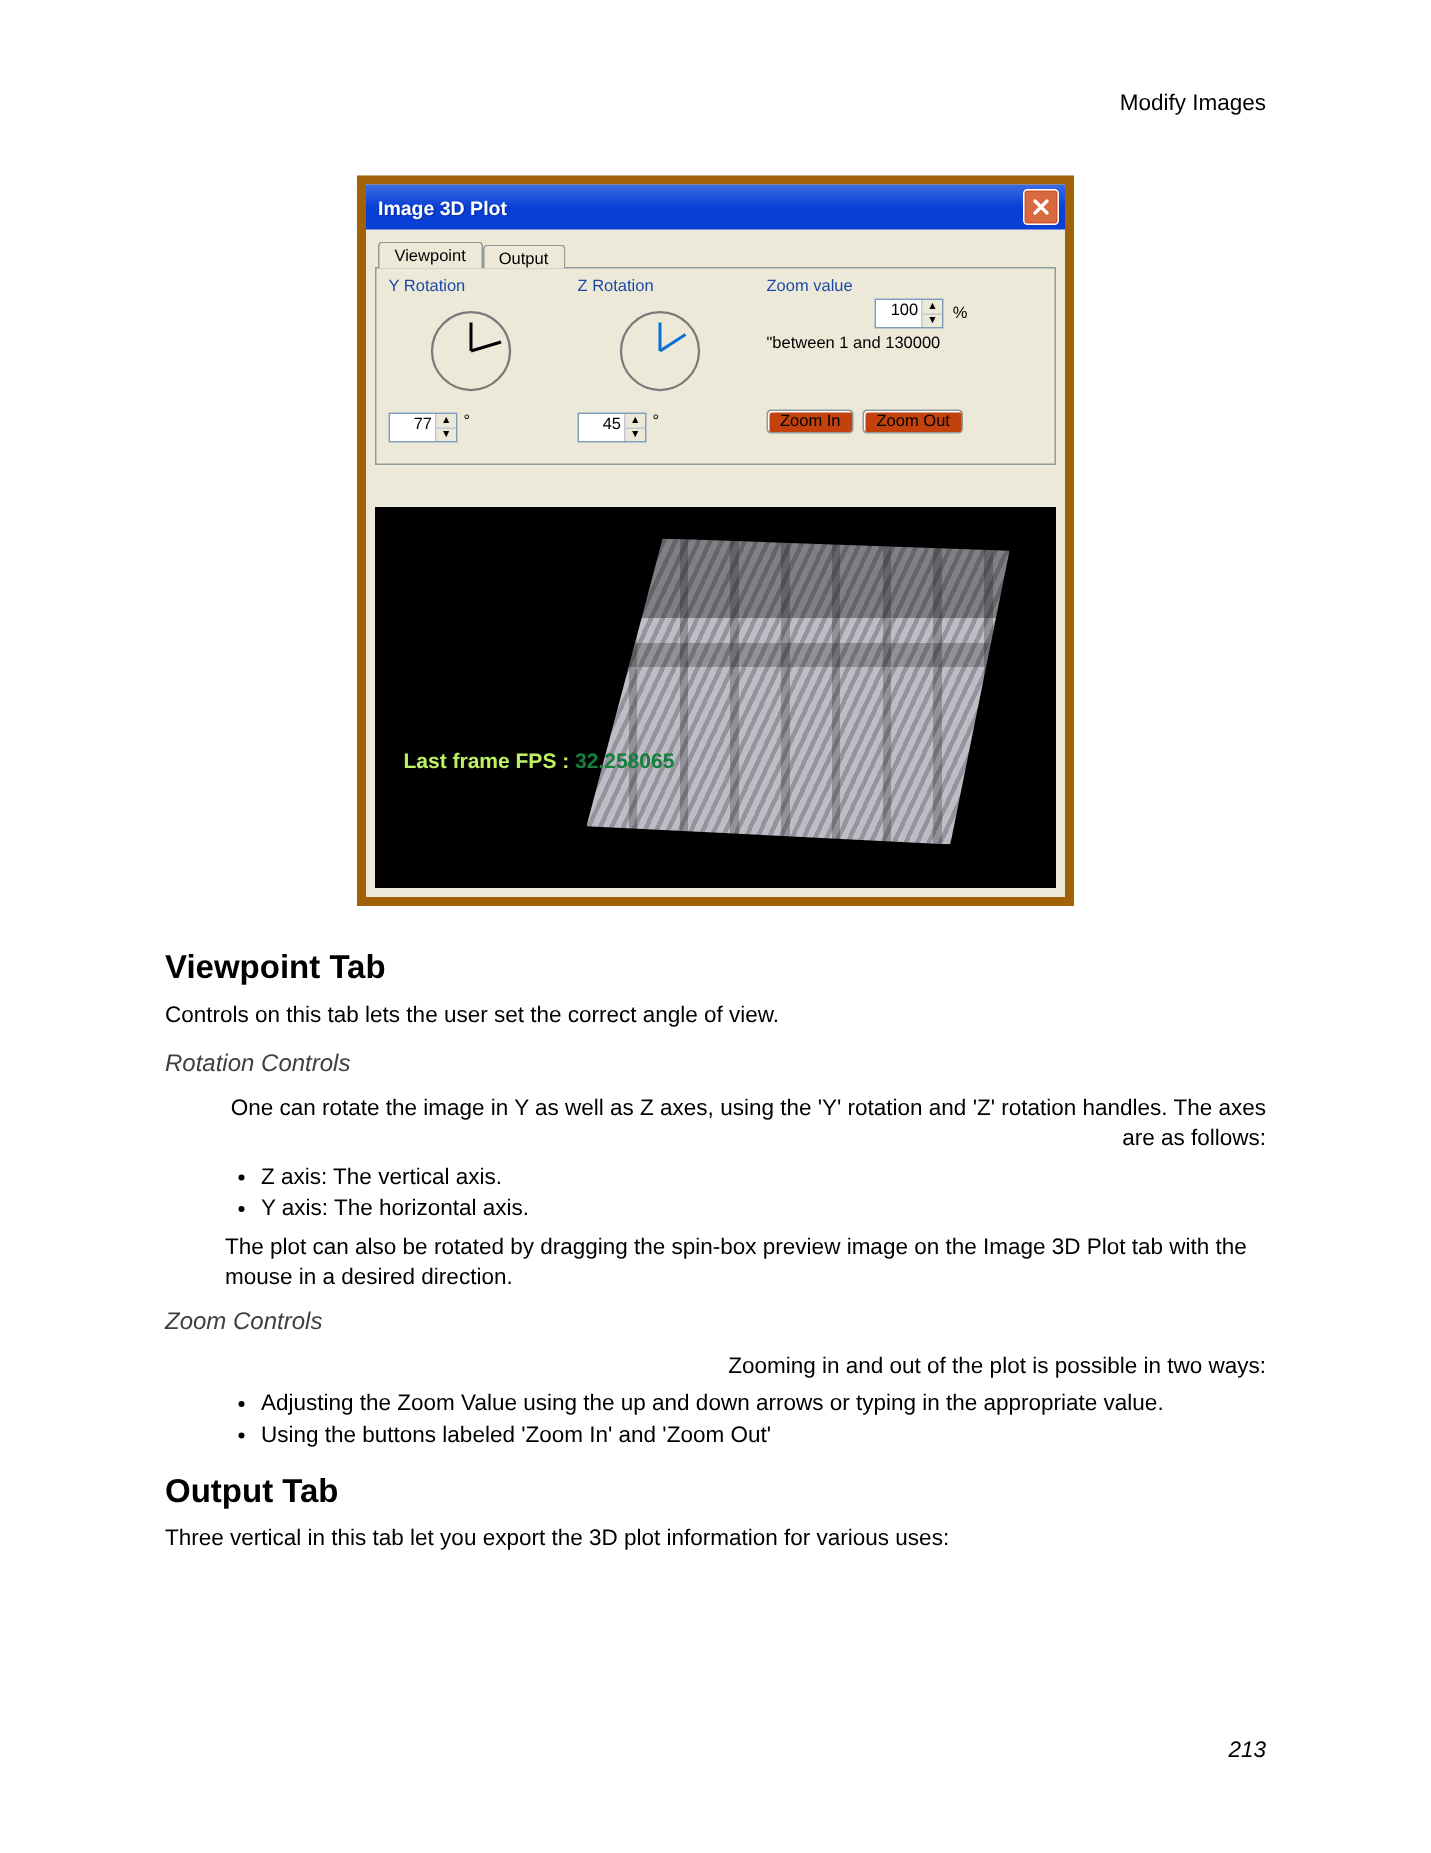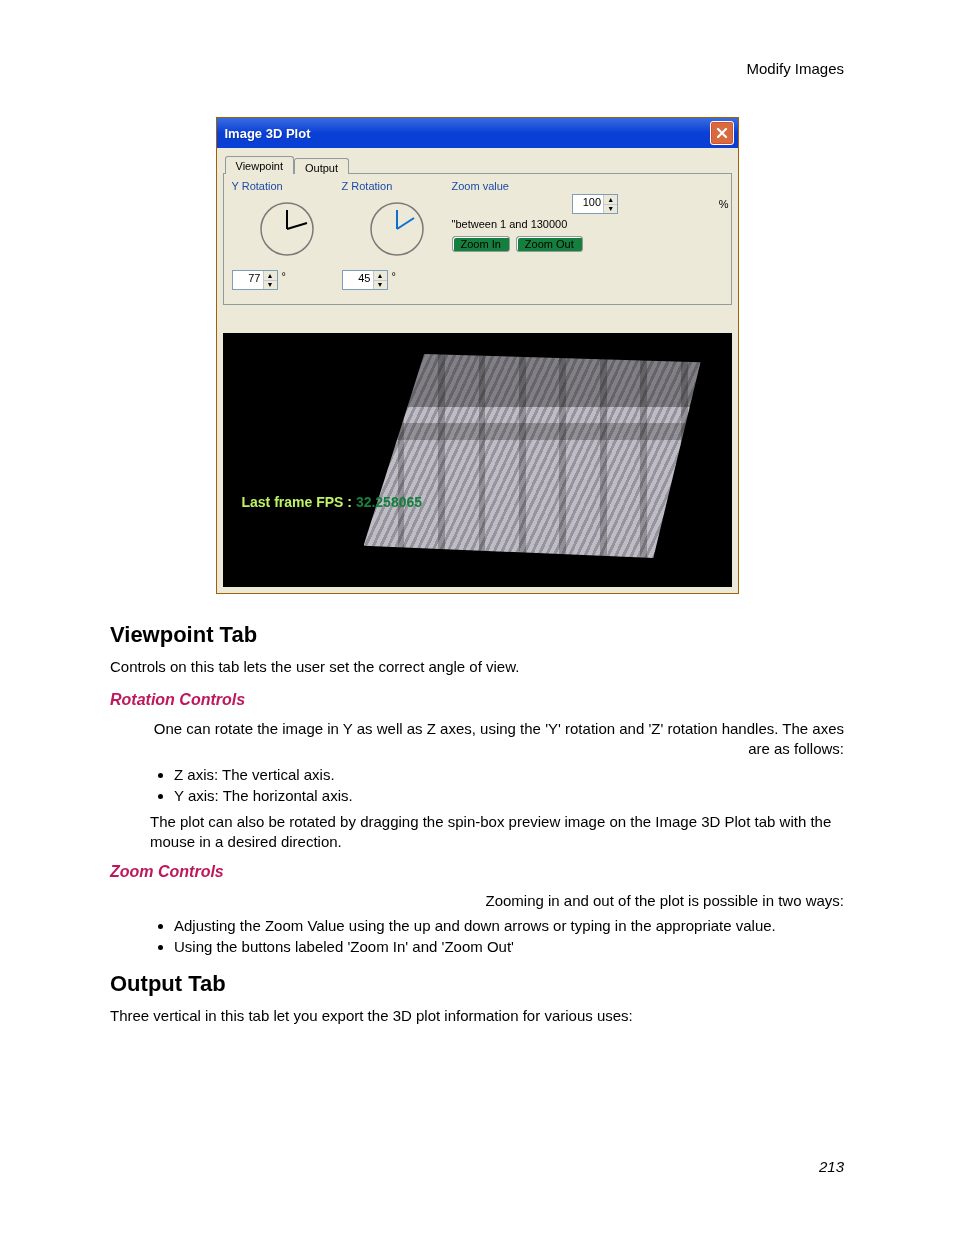--- a/index.html
+++ b/index.html
@@ -19,22 +19,22 @@
     text-align: right;
     font-size: 15px;
     margin-bottom: 40px;
   }
   .dialog-wrap {
     display: flex;
     justify-content: center;
     margin-bottom: 28px;
   }
   .dialog {
-    width: 523px;
-    border: 1px solid #a16207;
+    width: 478px;
+    border: 6px solid #a16207;
     background: #ece9d8;
     box-sizing: border-box;
     font-family: Tahoma, Arial, sans-serif;
   }
   .titlebar {
     height: 30px;
     background: linear-gradient(to bottom, #3a6de0, #0a3fd6 50%, #0a3fd6);
     display: flex;
     align-items: center;
     justify-content: space-between;
@@ -82,22 +82,23 @@
     z-index: 2;
   }
   .tab.inactive {
     background: #ece9d8;
     margin-top: 2px;
     padding-bottom: 0px;
   }
   .tab-panel {
     border: 1px solid #919b9c;
     background: #ece9d8;
-    padding: 6px 2px 14px 8px;
-    display: flex;
+    padding: 6px 12px 14px 8px;
+    display: flex;
+    gap: 16px;
   }
   .group {
     font-size: 11px;
     color: #1d4aa8;
   }
   .group-title {
     margin-bottom: 2px;
   }
   .dial {
     width: 62px;
@@ -140,30 +141,31 @@
     align-items:center;
     justify-content:center;
     font-size: 7px;
     line-height: 7px;
     color:#000;
     border-bottom: 1px solid #c1c9d4;
   }
   .spinbox .arrow:last-child { border-bottom:none; }
   .deg { font-size: 11px; margin-left:2px; position:relative; top:-4px;}
   .zoomcol { font-size: 11px; color:#000; }
-  .zoomcol .spin-row { justify-content:space-between; margin-top:2px; margin-bottom:4px;}
+  .zoomcol .spin-row { justify-content:center; margin-top:2px; margin-bottom:4px;}
   .zoomcol .hint { color:#000; font-size:11px; margin-bottom:6px;}
   .zoomcol .btns { display:flex; gap:6px; }
   .btn3d {
     font-size: 11px;
     padding: 1px 8px;
-    background: #15803d;
+    background: #c2410c;
     border: 1px solid #919b9c;
     border-radius: 3px;
     box-shadow: inset 1px 1px 0 #fff;
+    margin-top: 32px;
   }
   .preview {
     margin-top: 28px;
     height: 252px;
     background: #000;
     position: relative;
     border: 1px solid #000;
     overflow:hidden;
   }
   .preview .surface {
@@ -194,23 +196,23 @@
     font-size: 22px;
     font-weight: bold;
     margin: 16px 0 10px 0;
   }
   p.body {
     font-size: 15px;
     margin: 0 0 16px 0;
   }
   h3.sub {
     font-size: 16px;
-    font-weight: bold;
+    font-weight: normal;
     font-style: italic;
-    color: #be185d;
+    color: #404040;
     margin: 11px 0 10px 0;
   }
   .indent {
     margin-left: 40px;
     font-size: 15px;
     line-height: 1.35;
     text-align: right;
   }
   ul.bul {
     margin: 6px 0 8px 40px;

